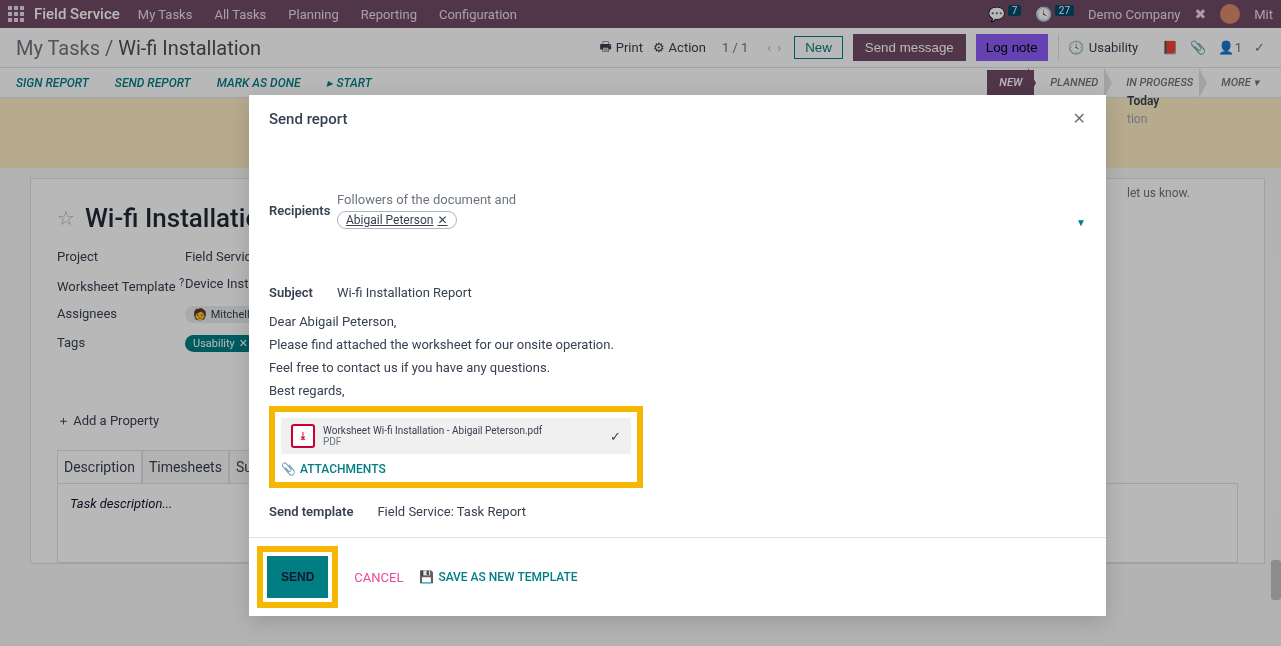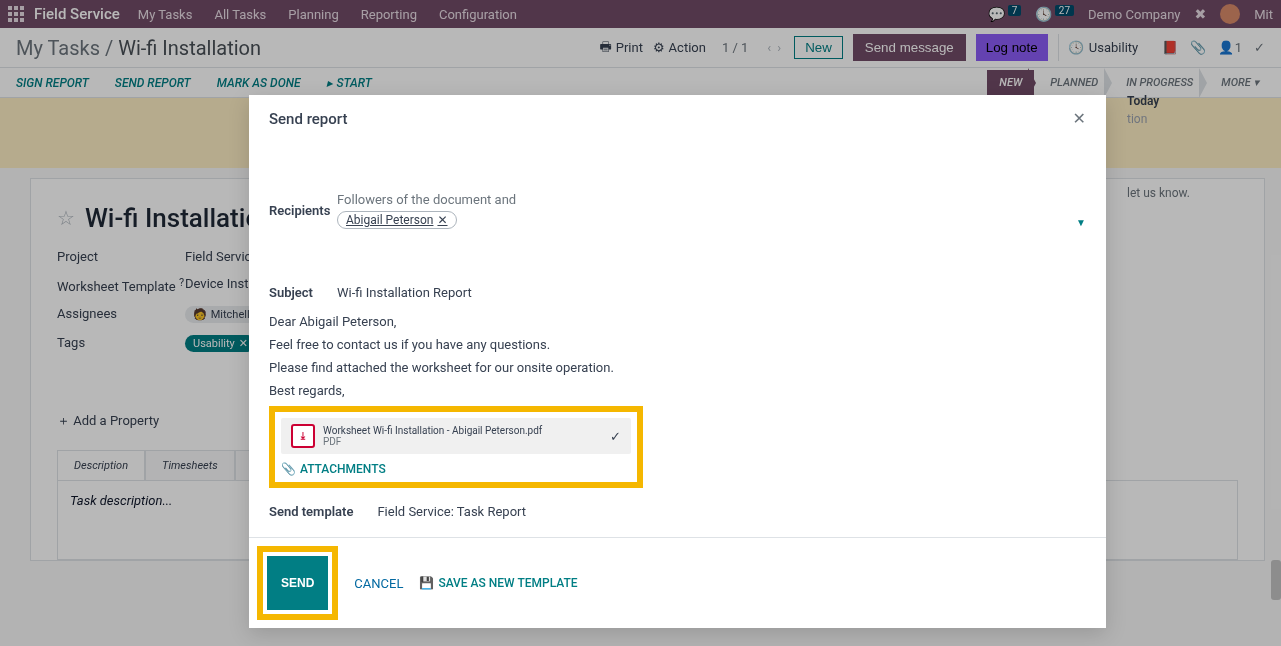--- a/index.html
+++ b/index.html
@@ -51,21 +51,21 @@
 .record-card { background:#fff; border: 1px solid #dee2e6; margin-top: 10px; padding: 24px 26px 0; position: relative; }
 .rec-title { display:flex; align-items:center; gap:10px; margin-bottom: 16px; }
 .rec-title .star { font-size:20px; color:#adb5bd; }
 .rec-title h1 { font-size: 26px; font-weight: 500; color:#1f2937; }
 .field-row { display:flex; margin-bottom: 12px; font-size: 13px; }
 .field-row .lbl { width: 128px; color:#374151; }
 .field-row .val { color:#374151; }
 .tag-pill { display:inline-flex; align-items:center; background:#017e84; color:#fff; font-size:11px; padding: 2px 8px; border-radius: 10px; gap:4px; }
 .add-prop { color:#374151; font-size:13px; margin-top: 60px; margin-bottom: 20px; cursor:pointer; }
 .tabs { display:flex; border-bottom: none; margin-top: 10px; }
-.tab { padding: 8px 16px; border: 1px solid #dee2e6; border-bottom:none; background:#f8f9fa; cursor:pointer; font-size:11px;font-style:italic; }
+.tab { padding: 8px 6px; border: 1px solid #dee2e6; border-bottom:none; background:#f8f9fa; cursor:pointer; font-size:14px; }
 .tab.active { background:#fff; }
 .desc-area { border: 1px solid #dee2e6; padding: 12px; color:#0f172a; font-style: italic; font-size: 13px; min-height: 80px; }
 
 
 .side-today { position: absolute; right: 14px; top: 94px; width: 140px; font-size: 12px; }
 .side-today .today-h { font-weight: 600; color: #374151; }
 .side-today .today-sub { color: #9ca3af; margin-top: 4px; }
 .side-today .letus { margin-top: 60px; color:#6c757d; }
 
 
@@ -91,22 +91,22 @@
 .attach-file .fname { font-size:10px; flex:1; }
 .attach-file .ftype { font-size:10px; color:#6c757d; }
 .attach-file .check { color:#374151; }
 .attach-link { display:flex; align-items:center; gap:4px; color:#017e84; font-size:12px; font-weight:500; margin-top: 8px; cursor:pointer; }
 
 .load-row { display:flex; align-items:center; gap: 24px; font-size:13px; margin-top: 16px; padding-bottom: 8px; }
 .load-row .llbl { font-weight:600; }
 
 .modal-footer { border-top: 1px solid #dee2e6; padding: 14px 20px; display:flex; align-items:center; gap: 16px; }
 .send-wrap { border: 6px solid #f5b700; display:inline-block; padding: 4px; margin-left: -12px; margin-top: -6px; margin-bottom: -6px; }
-.btn-send { background:#017e84; color:#ffffff; border:none; padding: 20px 14px; font-size:12px; font-weight:600; cursor:pointer; }
-.btn-cancel { color:#0369a1; cursor:pointer; }
+.btn-send { background:#017e84; color:#0f172a; border:none; padding: 14px 14px; font-size:12px; font-weight:600; cursor:pointer; }
+.btn-cancel { color:#ec4899; cursor:pointer; }
 .btn-savetpl { color:#017e84; cursor:pointer; display:flex; align-items:center; gap:4px; font-weight:500; font-size:12px; }
 
 .scrollbar-stub { position:absolute; right:0; top:560px; width:10px; height:40px; background:#c4c4c4; border-radius:3px; }
 </style>
 </head>
 <body>
 
 <div class="topnav">
   <div class="apps-icon">
       <span></span>
@@ -248,22 +248,22 @@
           </span>
         <span class="drop-caret">▼</span>
       </div>
     </div>
     <div class="mrow">
       <div class="mlbl">Subject</div>
       <div class="mval">Wi-fi Installation Report</div>
     </div>
     <div class="email-body">
       <p>Dear Abigail Peterson,</p>
+      <p>Please find attached the worksheet for our onsite operation.</p>
       <p>Feel free to contact us if you have any questions.</p>
-      <p>Please find attached the worksheet for our onsite operation.</p>
       <p>Best regards,</p>
     </div>
 
     <div class="highlight-box1">
       <div class="attach-file">
         <div class="pdf-ico">⤓</div>
         <div style="flex:1">
           <div class="fname">Worksheet Wi-fi Installation - Abigail Peterson.pdf</div>
           <div class="ftype">PDF</div>
         </div>

